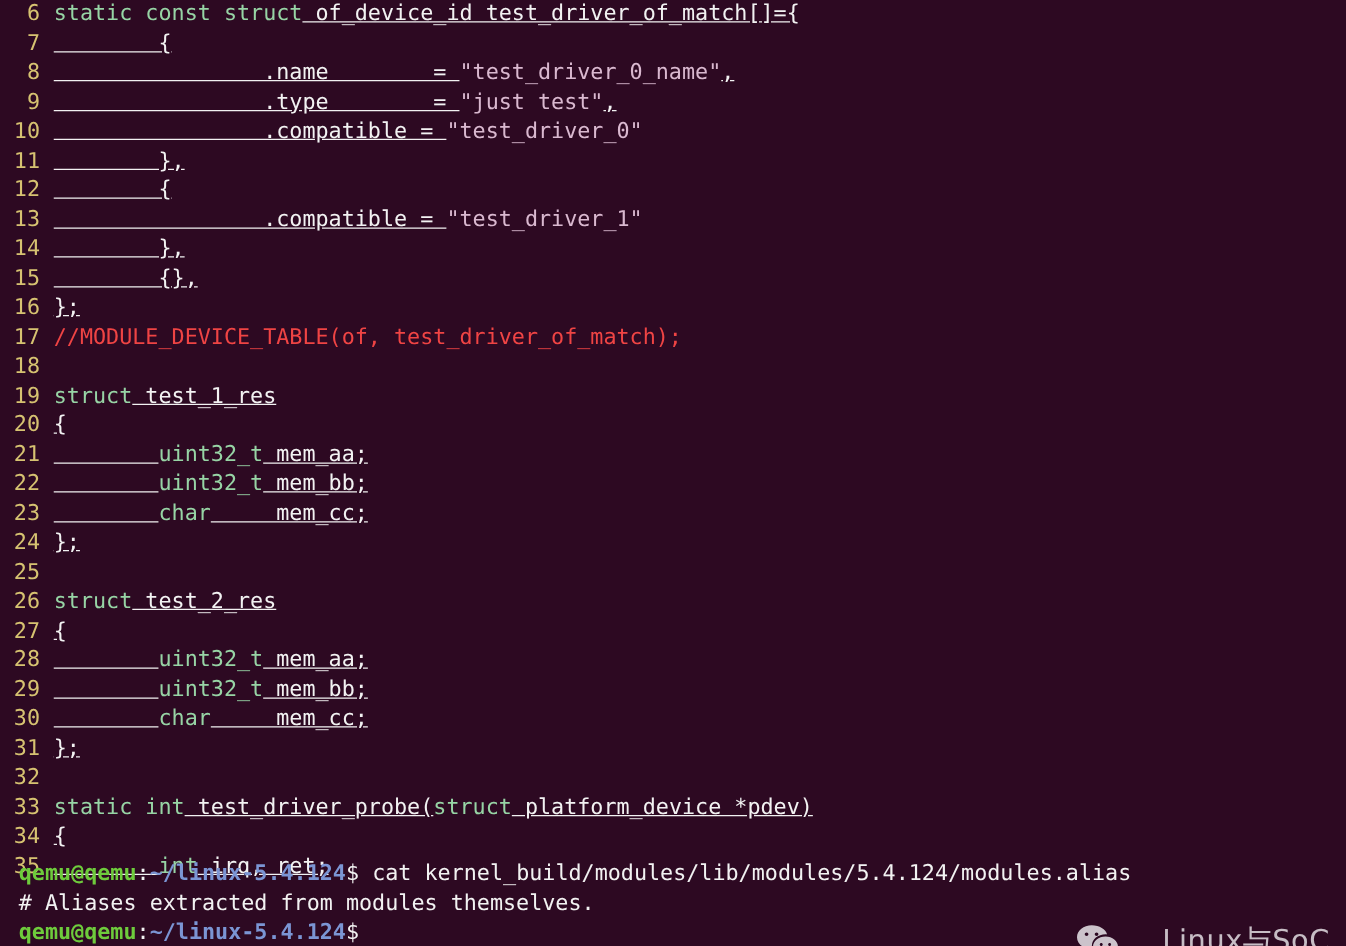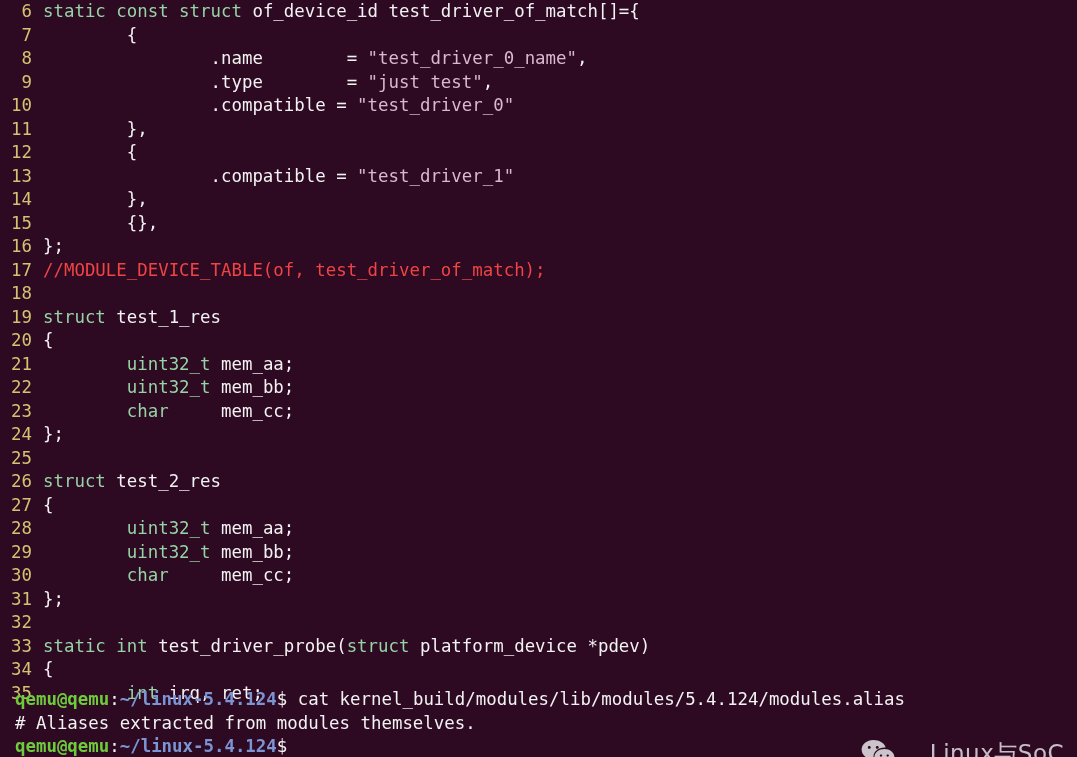--- a/index.html
+++ b/index.html
@@ -33,21 +33,21 @@
   .lineno {
     display: inline-block;
     width: 32px;
     text-align: right;
     color: #d6c271;
   }
   .gap { display: inline-block; width: 11px; }
   .kw   { color: #97d4a5; text-align: right; }
   .str  { color: #d9b8cf; }
   .cmt  { color: #ef4444; }
-  .pln  { color: #f2f2f2; }
+  .pln  { color: #f2f2f2; text-decoration: underline; }
 
   #shell-area {
     position: absolute;
     left: 0;
     top: 688px;
     width: 1077px;
     padding-left: 17px;
   }
   .shell-line {
     height: 23.5px;

